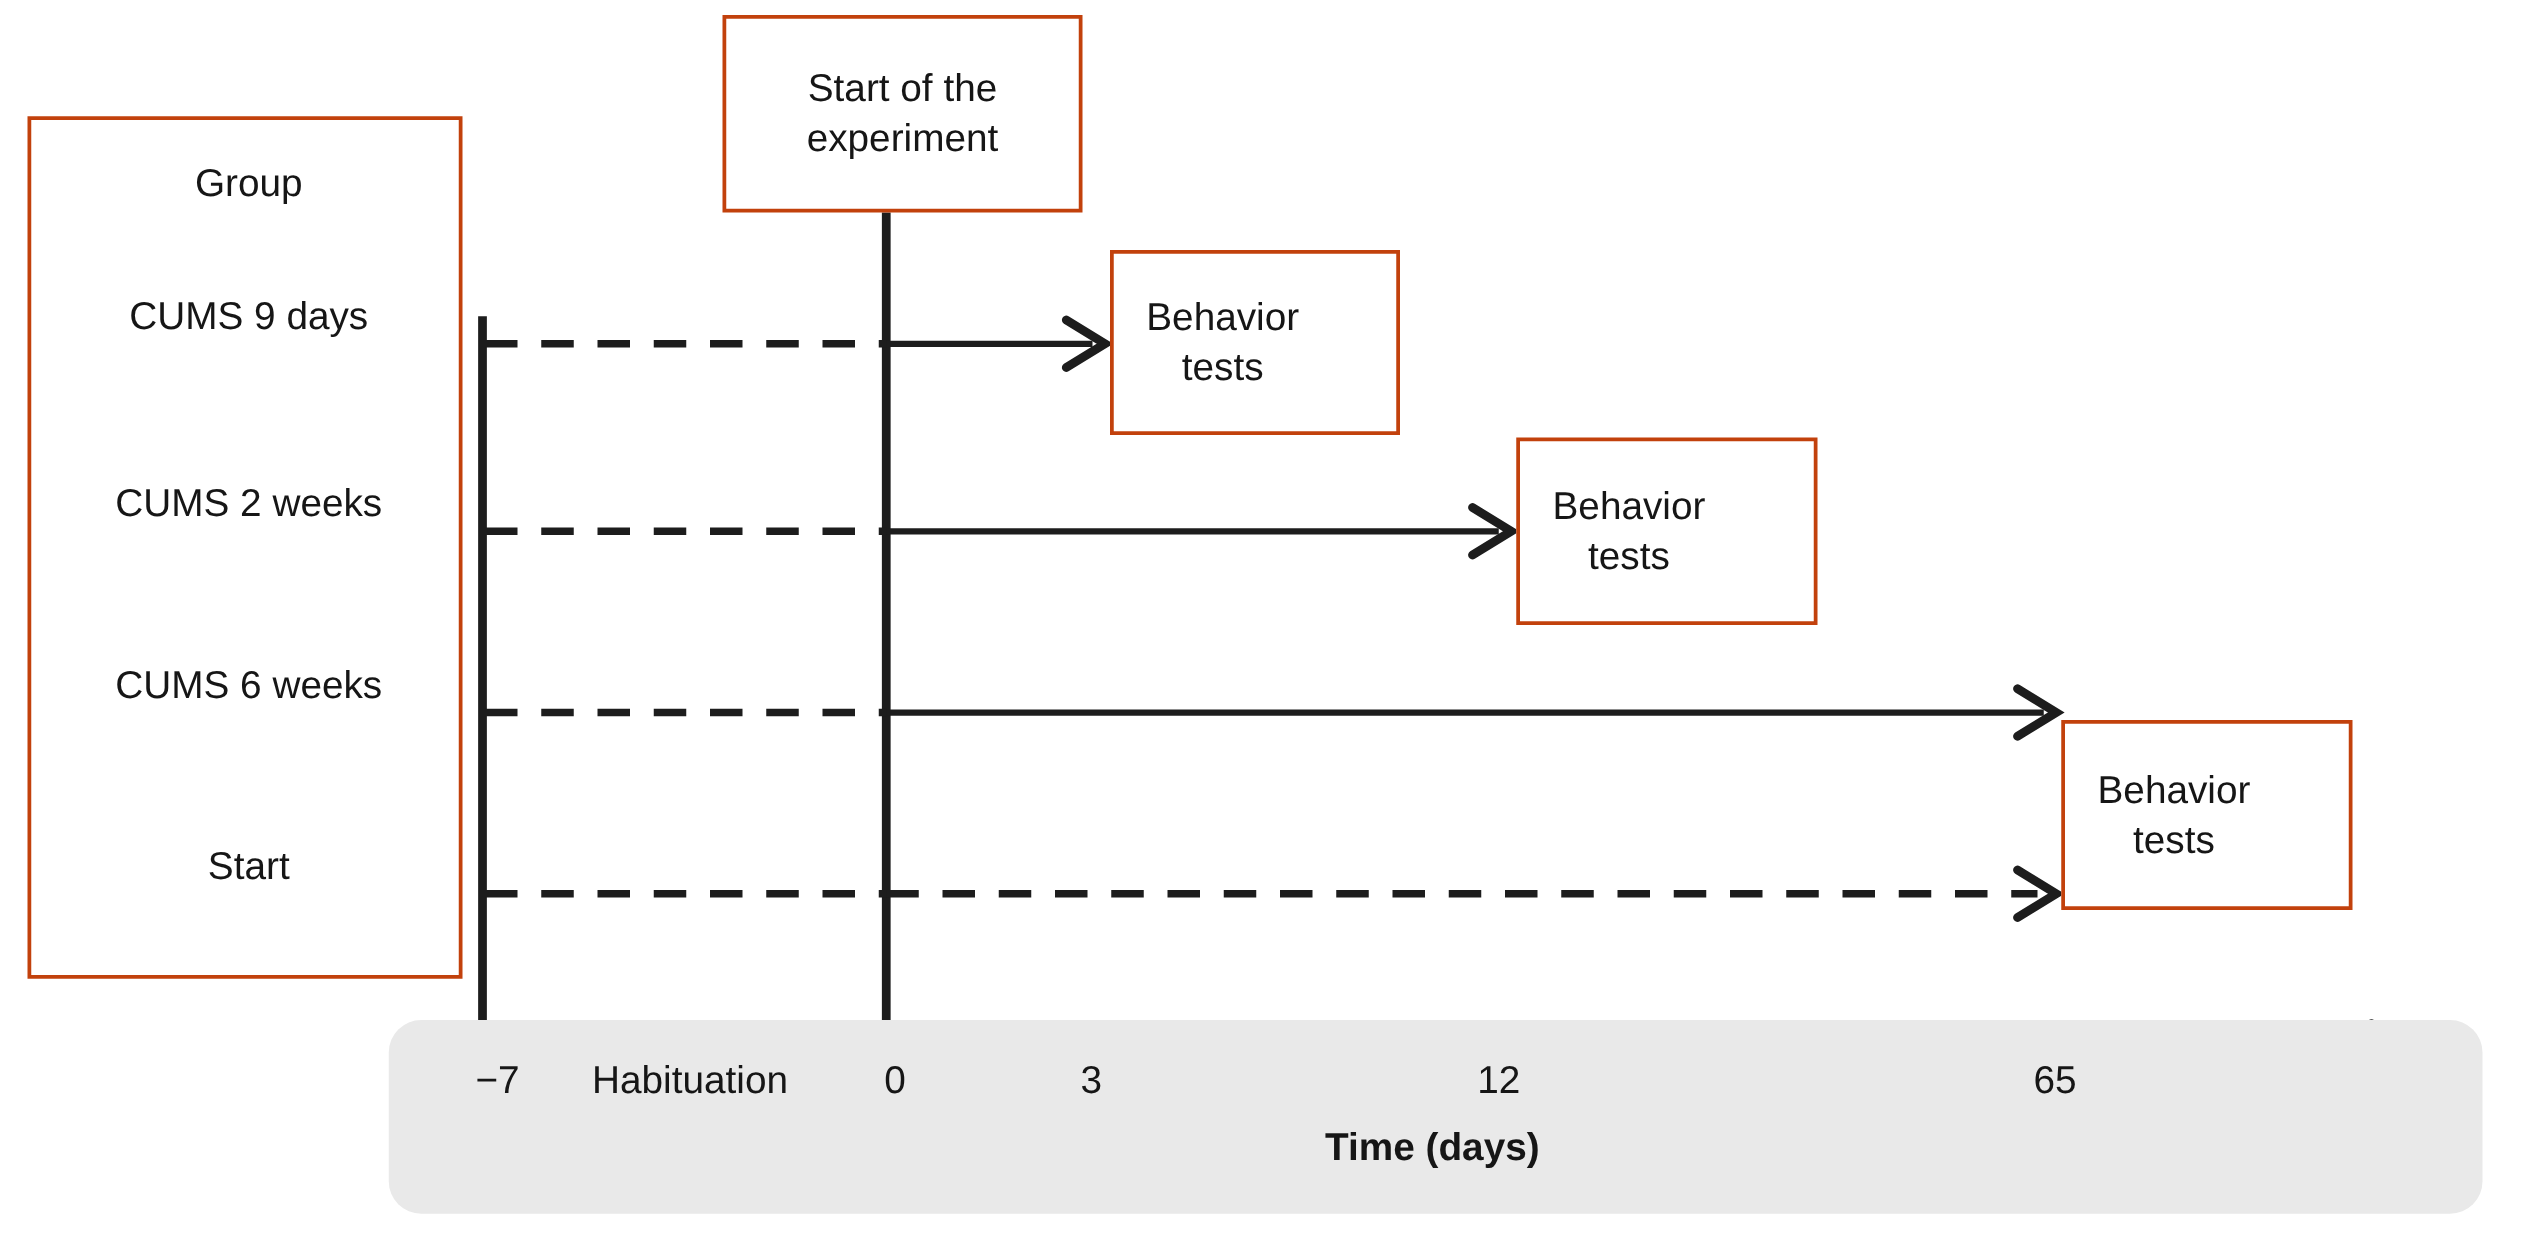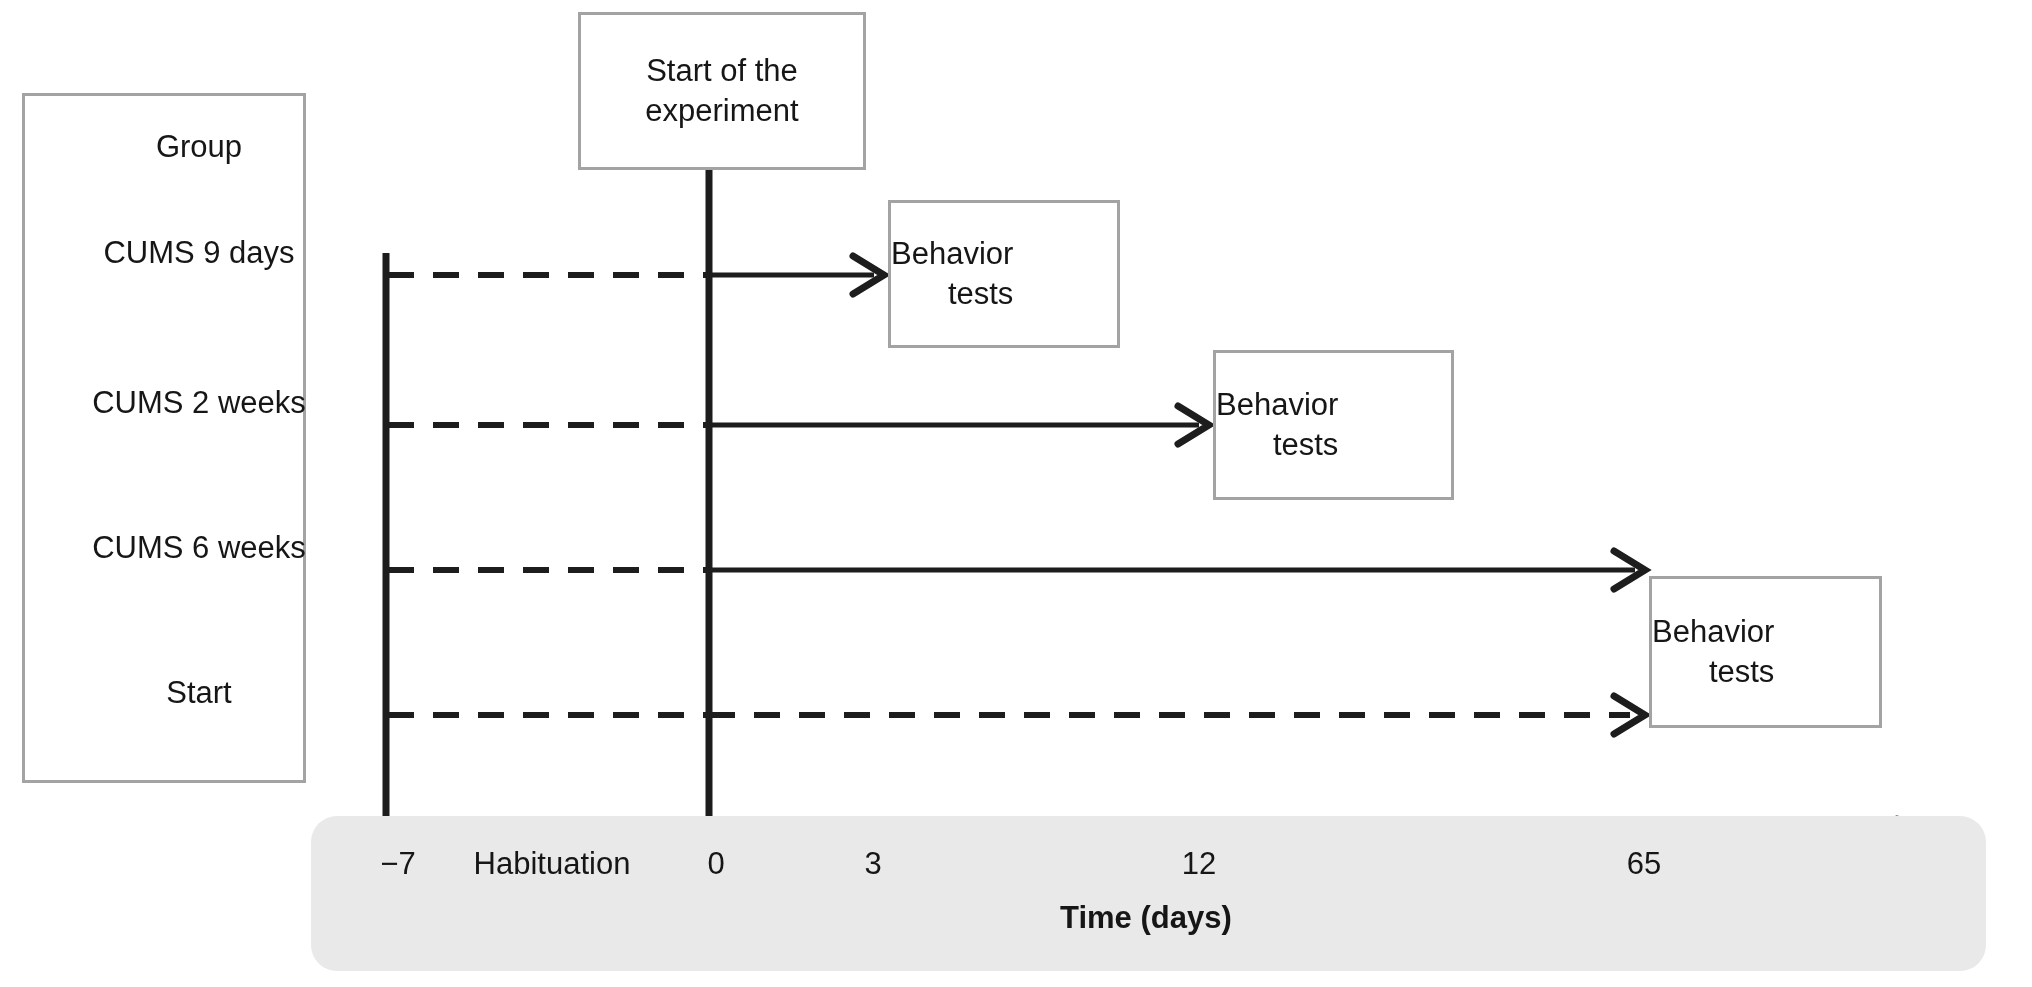--- a/index.html
+++ b/index.html
@@ -23,36 +23,36 @@
     left: 0;
     top: 0;
     width: 2032px;
     height: 987px;
   }
 
   
   .box {
     position: absolute;
     box-sizing: border-box;
-    border: 3px solid #a3a3a3;
+    border: 3px solid #c2410c;
     background: #ffffff;
     display: flex;
   }
   .box-text {
     font-size: 31px;
     line-height: 1.30;
     color: #161616;
     white-space: pre-line;
   }
 
   
   #group-box {
     left: 22px;
     top: 93px;
-    width: 284px;
+    width: 348px;
     height: 690px;
     border-width: 3px;
     display: block;
   }
   .group-label {
     position: absolute;
     left: 0;
     width: 348px;
     text-align: center;
     font-size: 31px;
@@ -71,21 +71,22 @@
   #start-box .box-text {
     text-align: center;
   }
 
   
   .behavior-box {
     align-items: center;
     justify-content: flex-start;
   }
   .behavior-box .box-text {
-    text-align: right;
+    text-align: center;
+    padding-left: 26px;
   }
   #behavior-box-1 { left: 888px;  top: 200px; width: 232px; height: 148px; }
   #behavior-box-2 { left: 1213px; top: 350px; width: 241px; height: 150px; }
   #behavior-box-3 { left: 1649px; top: 576px; width: 233px; height: 152px; }
 
   
   #time-strip {
     position: absolute;
     left: 311px;
     top: 816px;

